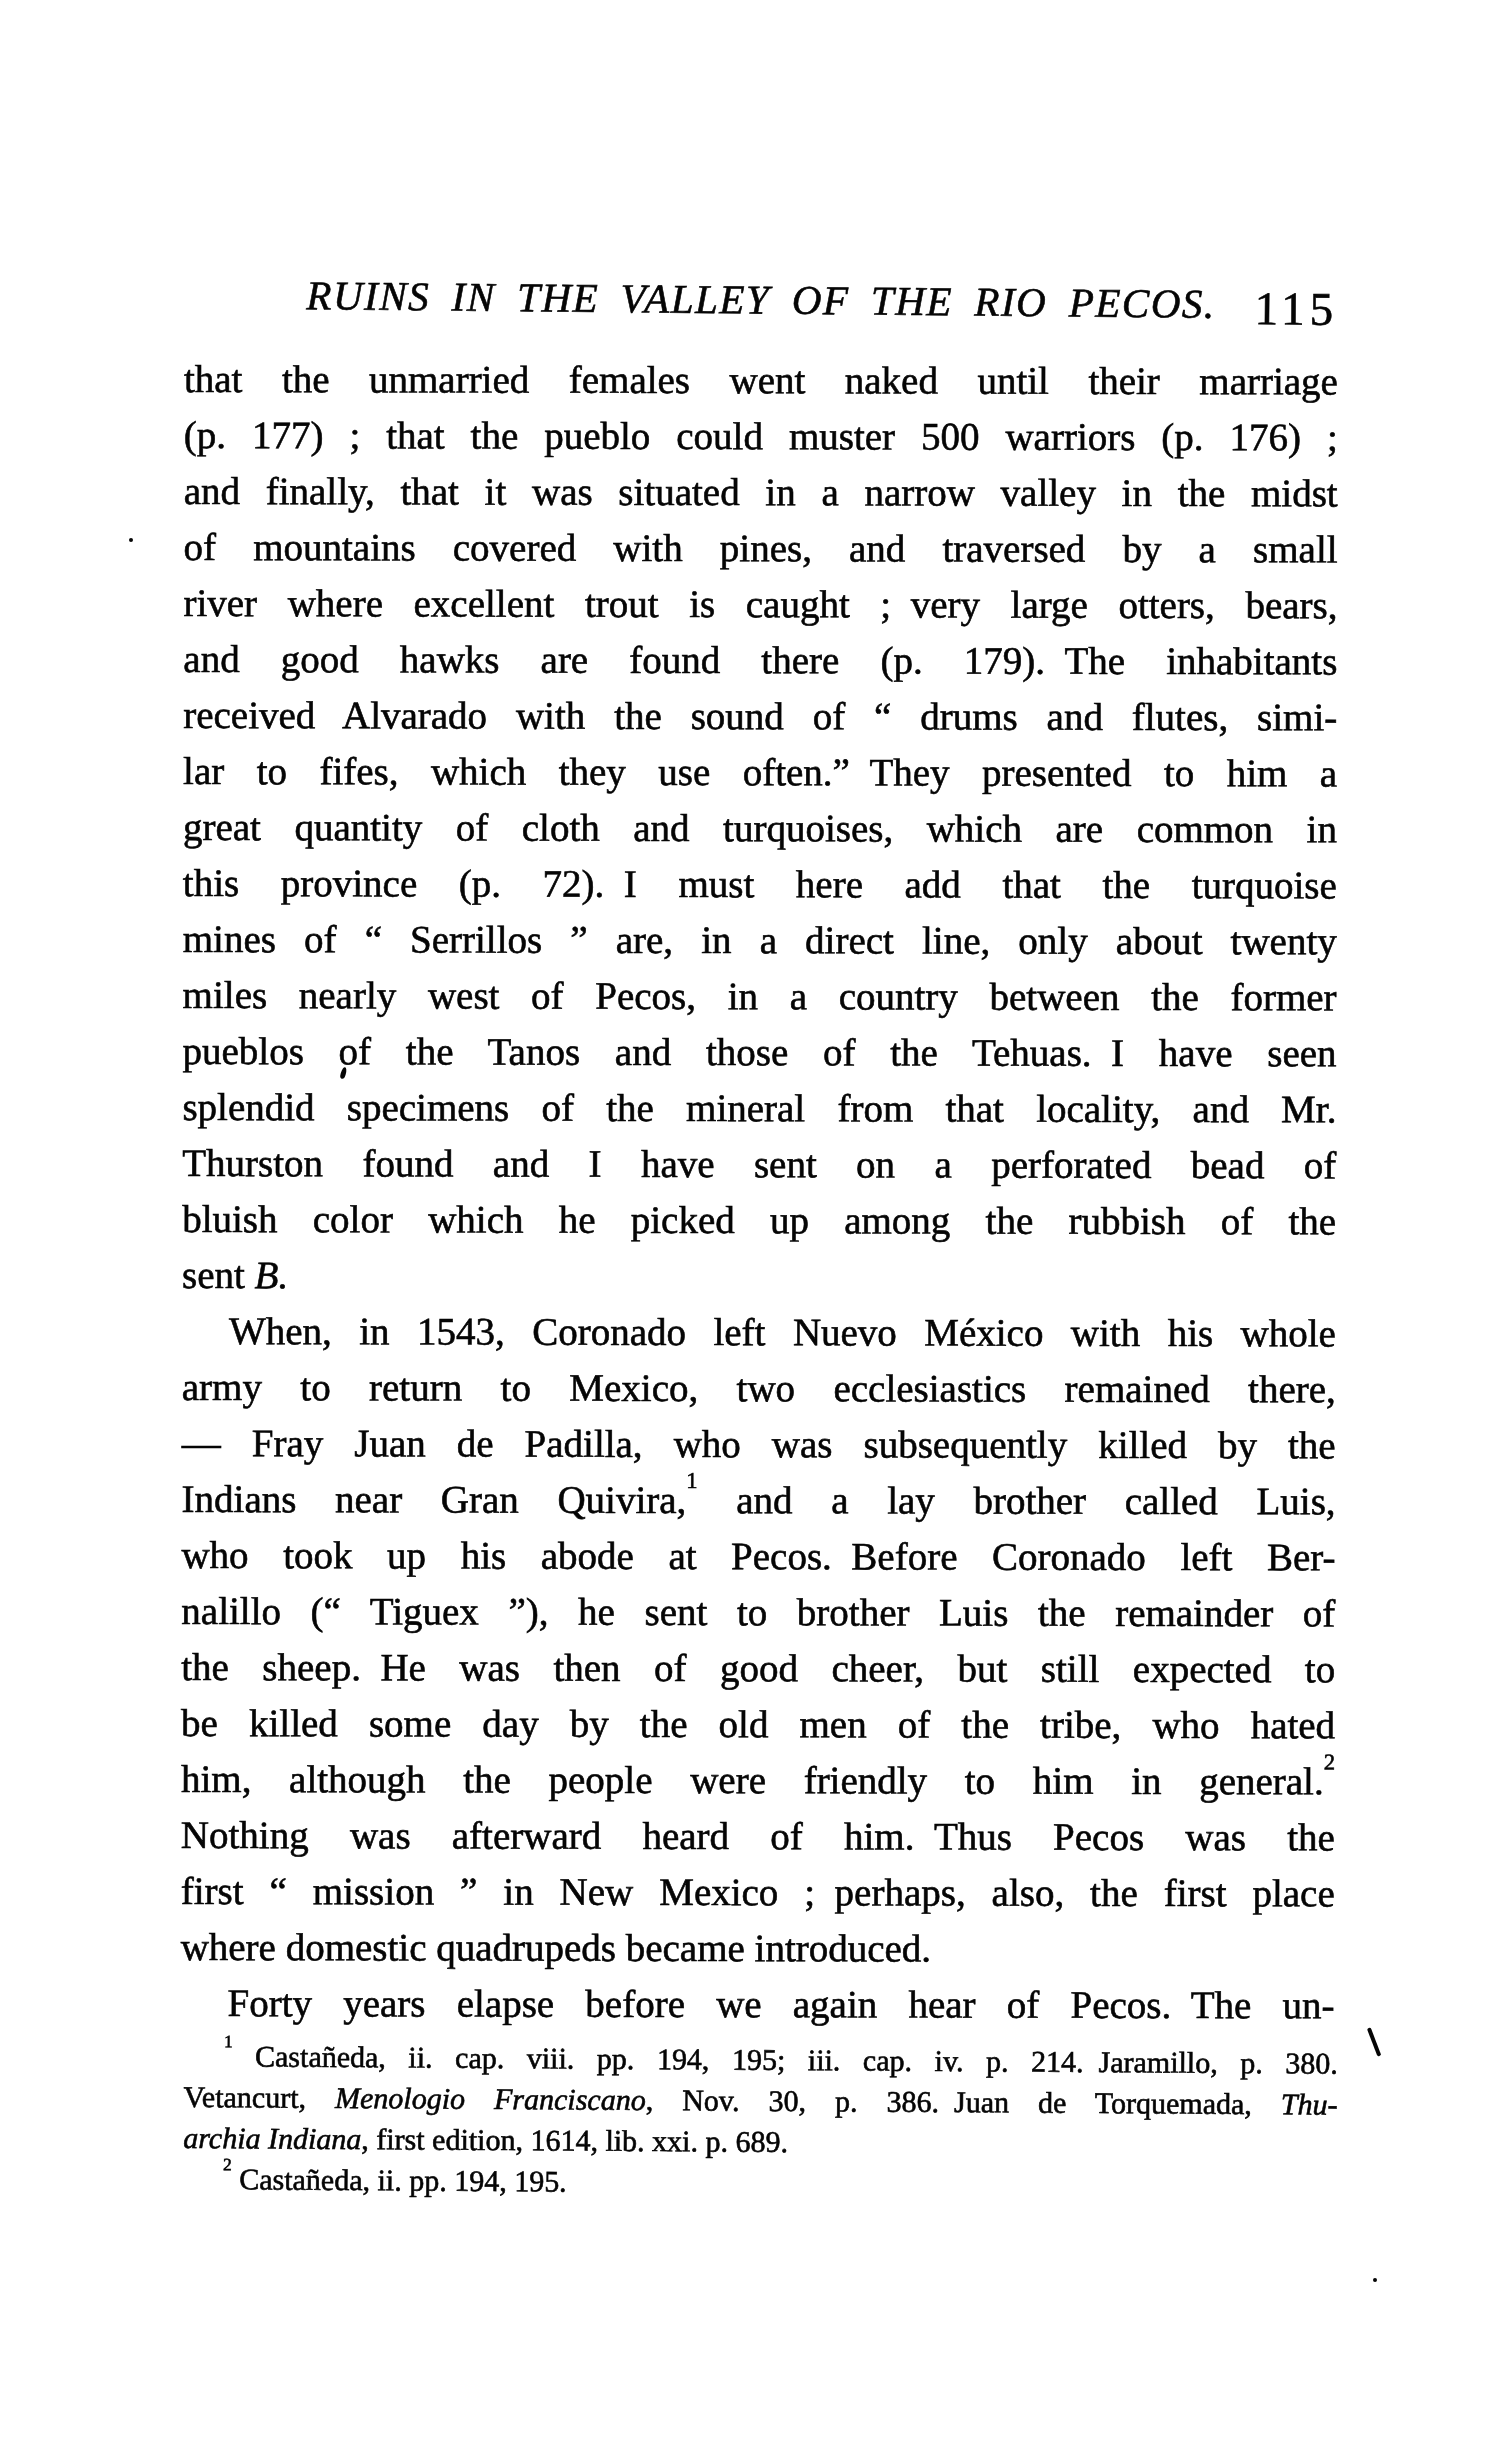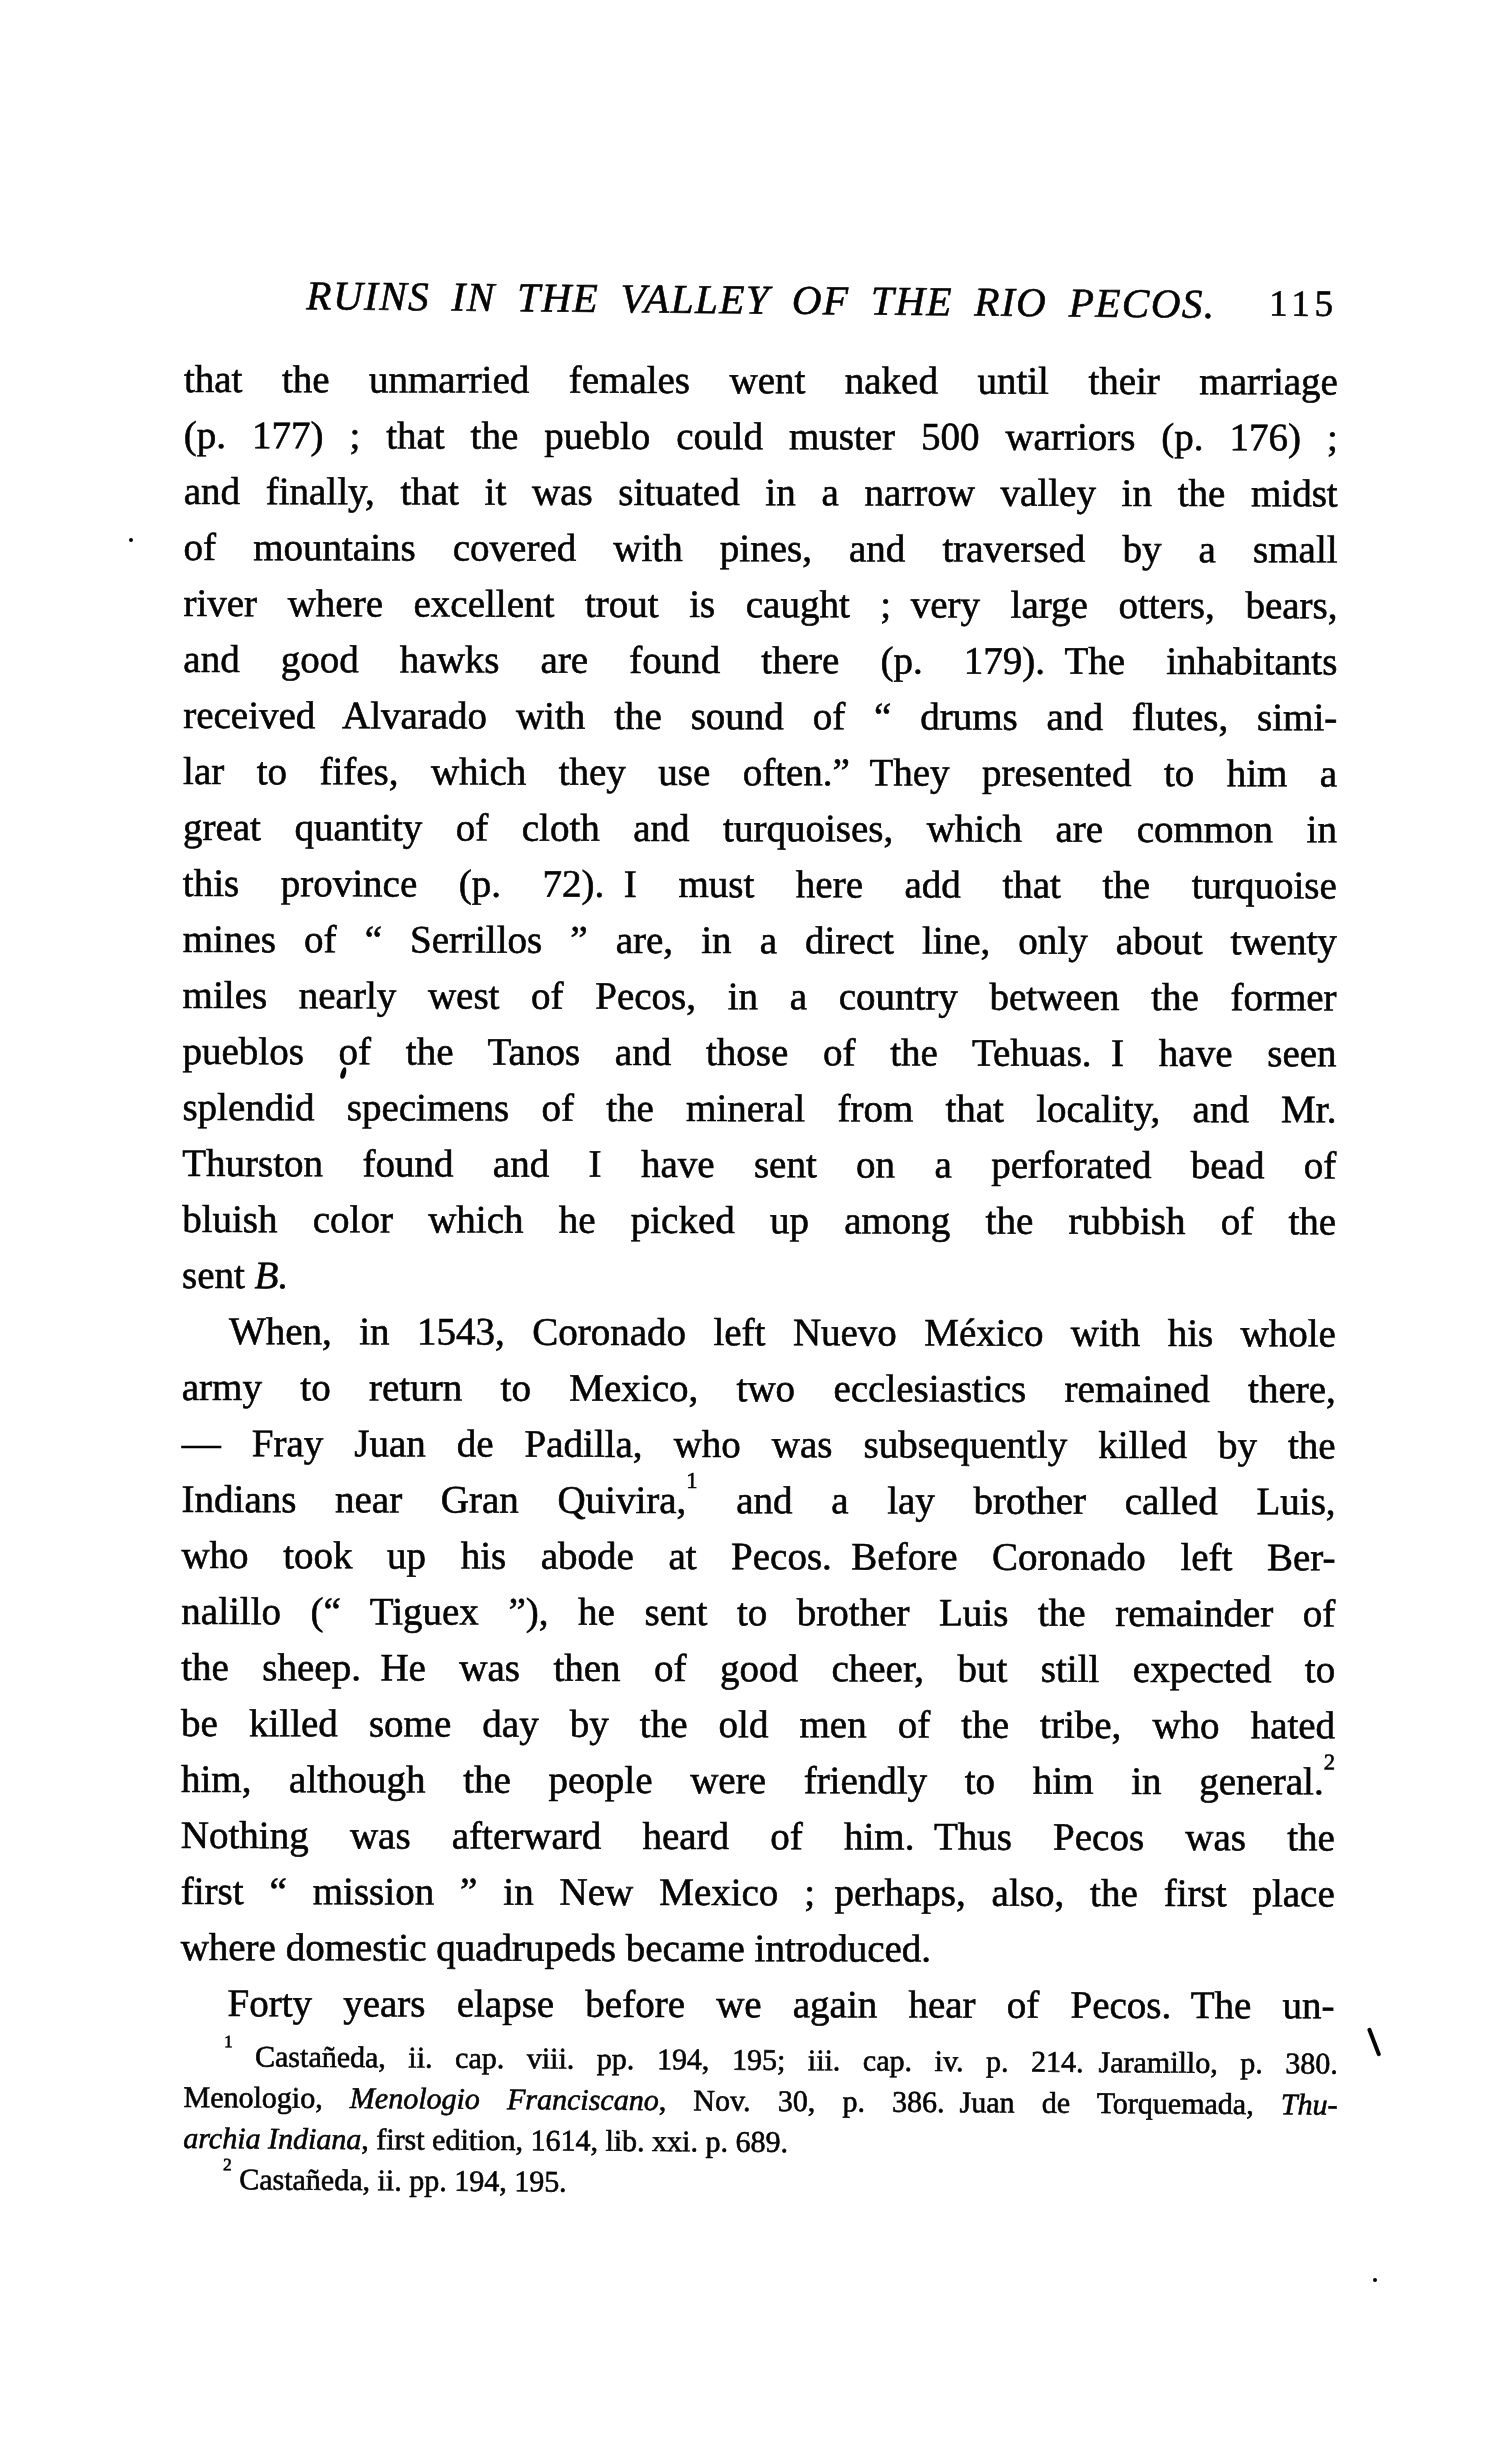--- a/index.html
+++ b/index.html
@@ -35,21 +35,21 @@
     transform: translateX(-50%);
     font-style: italic;
     font-size: 41px;
     letter-spacing: 1.5px;
     word-spacing: 9.8px;
   }
   .head-page {
     position: absolute;
     right: 0;
     top: 1px;
-    font-size: 37px;
+    font-size: 47px;
     letter-spacing: 4.9px;
   }
   
   .body-text {
     position: absolute;
     left: 184px;
     top: 351px;
     width: 1154px;
     font-size: 39px;
     line-height: 56px;
@@ -137,21 +137,21 @@
       <div class="line"><span>be killed some day by the old men of the tribe, who hated</span></div>
       <div class="line"><span>him, although the people were friendly to him in general.</span><sup class="mark">2</sup></div>
       <div class="line"><span>Nothing was afterward heard of him. Thus Pecos was the</span></div>
       <div class="line"><span>first “ mission ” in New Mexico ; perhaps, also, the first place</span></div>
       <div class="line end"><span>where domestic quadrupeds became introduced.</span></div>
       <div class="line indent"><span>Forty years elapse before we again hear of Pecos. The un-</span></div>
     </div>
 
   <div class="footnotes">
       <div class="line indent"><sup class="mark">1</sup><span> Castañeda, ii. cap. viii. pp. 194, 195; iii. cap. iv. p. 214. Jaramillo, p. 380.</span></div>
-      <div class="line"><span>Menologio, </span><span class="it">Menologio Franciscano</span><span>, Nov. 30, p. 386. Juan de Torquemada, </span><span class="it">Thu-</span></div>
+      <div class="line"><span>Vetancurt, </span><span class="it">Menologio Franciscano</span><span>, Nov. 30, p. 386. Juan de Torquemada, </span><span class="it">Thu-</span></div>
       <div class="line end"><span class="it">archia Indiana</span><span>, first edition, 1614, lib. xxi. p. 689.</span></div>
       <div class="line indent end"><sup class="mark">2</sup><span> Castañeda, ii. pp. 194, 195.</span></div>
     </div>
 
   <div class="artifact a-dot a-left-dot"></div>
   <div class="artifact a-comma-mark"></div>
   <div class="artifact a-backslash"></div>
   <div class="artifact a-dot a-right-dot"></div>
 
 </div>

